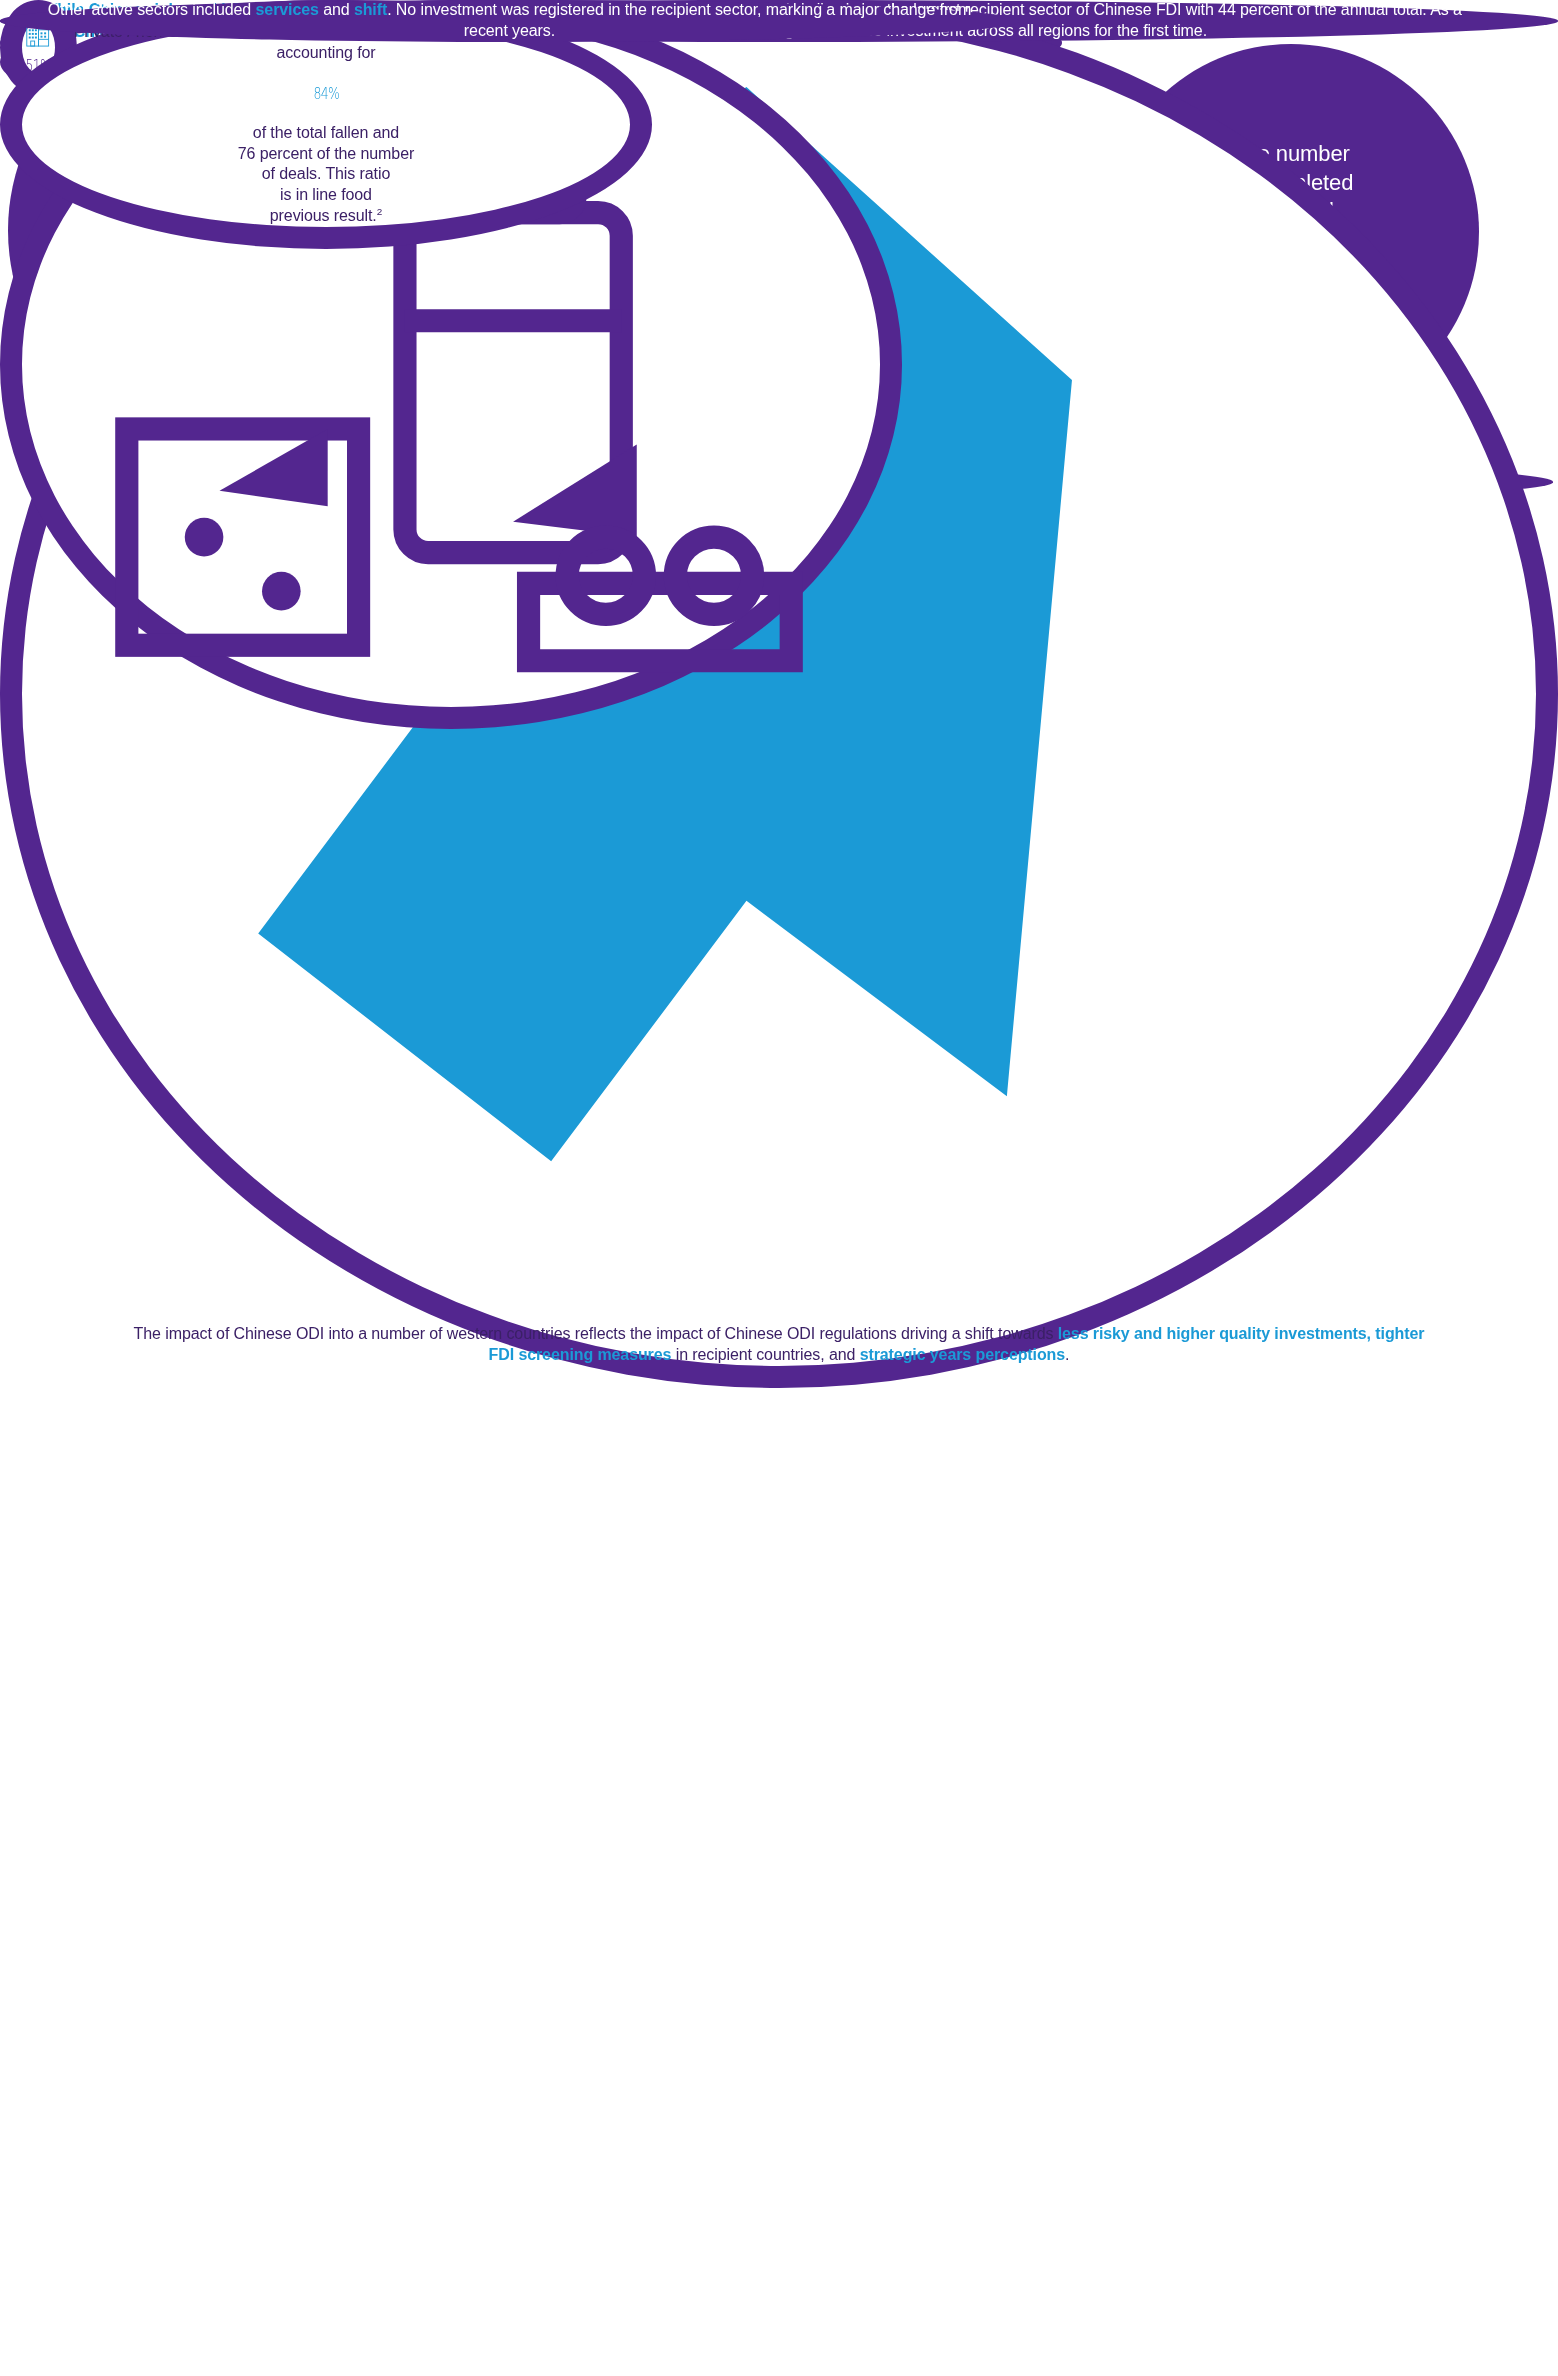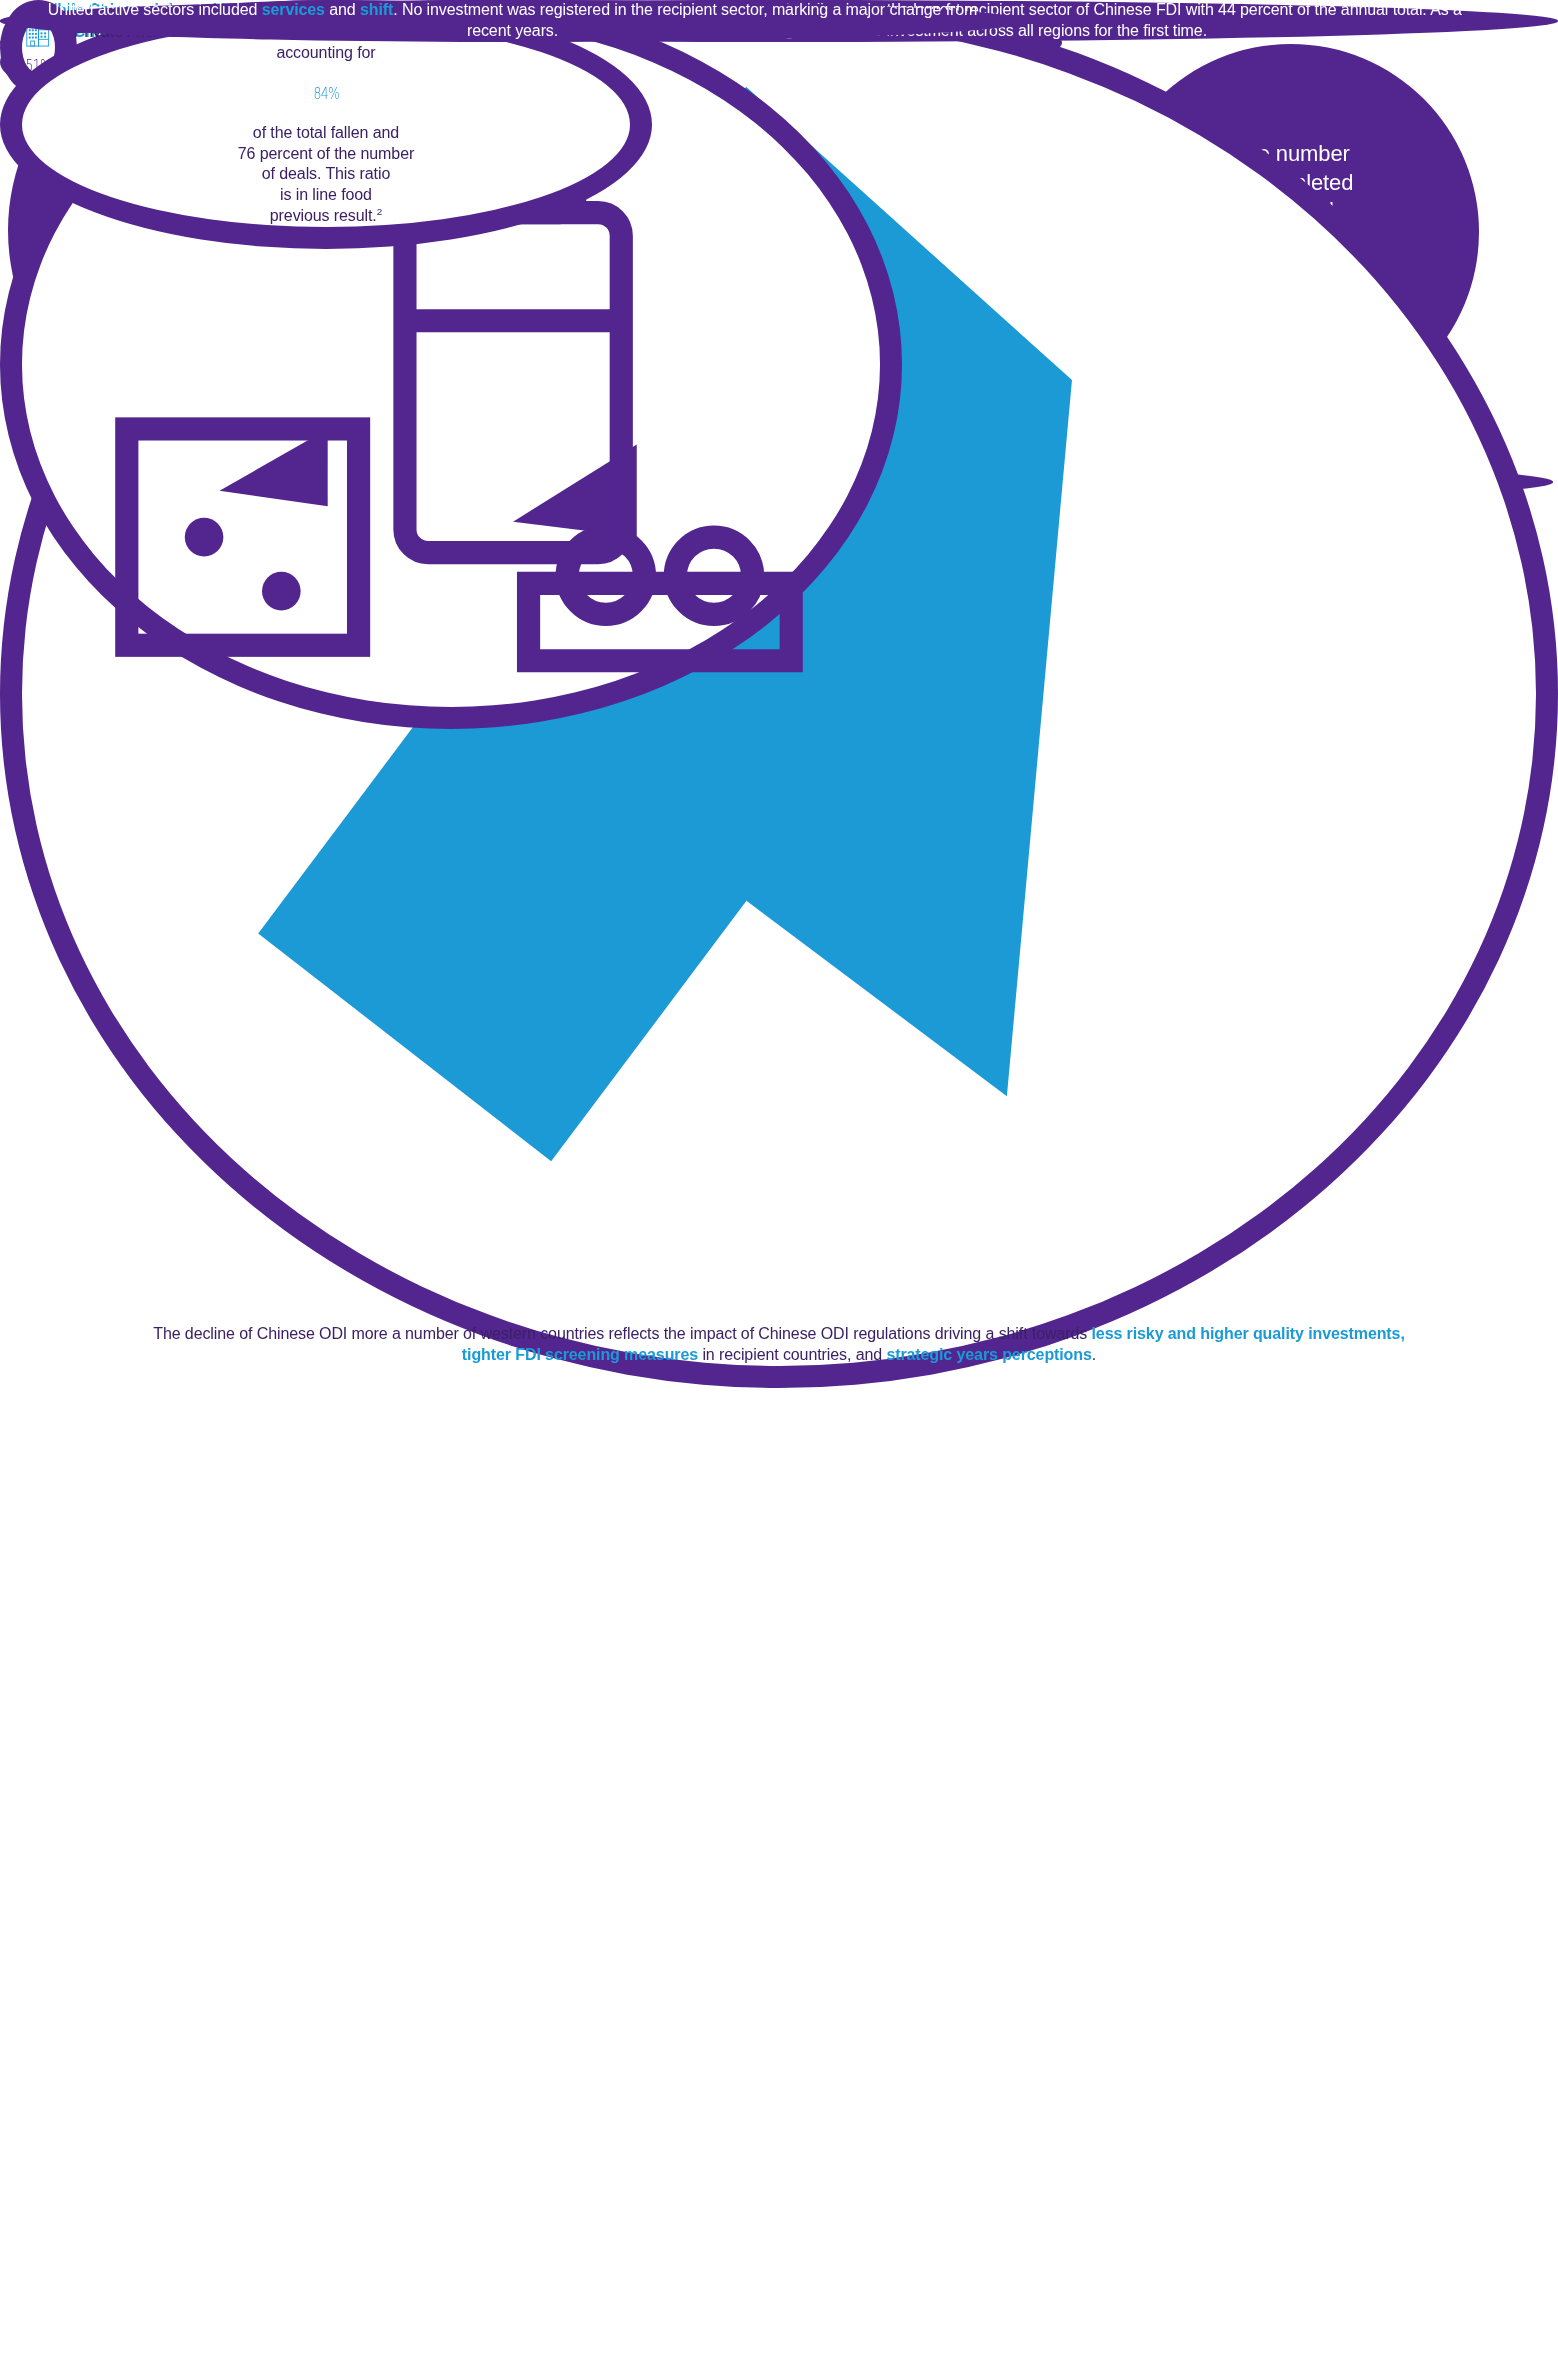--- a/index.html
+++ b/index.html
@@ -197,21 +197,21 @@
     <div class="inner" style="width:92%;">
       <p class="para"><span class="cyan-b">Chinese ODI into Australia has fallen at a faster rate in 2019</span><span> than Chinese investment into other western countries including the United States.</span></p>
     </div>
   </div>
 
   <div class="bubble outline" id="b-decline">
     <div class="inner" style="width:86%;">
       <svg class="icon-arrow" viewBox="0 0 80 80">
         <path fill="#1B9AD6" d="M38 4 L4 26 L20 40 L8 56 L26 70 L38 54 L54 66 L58 22 Z"></path>
       </svg>
-      <p class="para"><span>The decline of Chinese ODI more a number of western countries reflects the impact of Chinese ODI regulations driving a shift towards </span><span class="cyan-b">less risky and higher quality investments, tighter FDI screening measures</span><span> in recipient countries, and </span><span class="cyan-b">strategic years perceptions</span><span>.</span></p>
+      <p class="para"><span>The impact of Chinese ODI into a number of western countries reflects the impact of Chinese ODI regulations driving a shift towards </span><span class="cyan-b">less risky and higher quality investments, tighter FDI screening measures</span><span> in recipient countries, and </span><span class="cyan-b">strategic years perceptions</span><span>.</span></p>
     </div>
   </div>
 
   <div class="bubble outline" id="b-mengniu">
     <div class="inner" style="width:90%;">
       <div class="para">China’s biggest investment in Australia in 2019 was Mengniu Dairy Company’s acquisition of Bellamy’s Australia Limited for</div>
       <div class="gap-s"></div>
       <div class="bignum cyan" id="n-aud">AUD 1.5 billion</div>
       <svg class="icon-dairy" viewBox="0 0 100 80">
         <g fill="none" stroke="#53268F" stroke-width="3">
@@ -279,18 +279,18 @@
       <div class="para">of the total fallen and</div>
       <div class="para">76 percent of the number</div>
       <div class="para">of deals. This ratio</div>
       <div class="para">is in line food</div>
       <div class="para"><span>previous result.</span><sup>2</sup></div>
     </div>
   </div>
 
   <div class="bubble filled" id="b-sectors">
     <div class="inner" style="width:92%;">
-      <p class="para"><span>United active sectors included </span><span class="cyan-b">services</span><span> and </span><span class="cyan-b">shift</span><span>. No investment was registered in the recipient sector, marking a major change from recent years.</span></p>
+      <p class="para"><span>Other active sectors included </span><span class="cyan-b">services</span><span> and </span><span class="cyan-b">shift</span><span>. No investment was registered in the recipient sector, marking a major change from recent years.</span></p>
     </div>
   </div>
 
 </div>
 
 
 </body></html>

